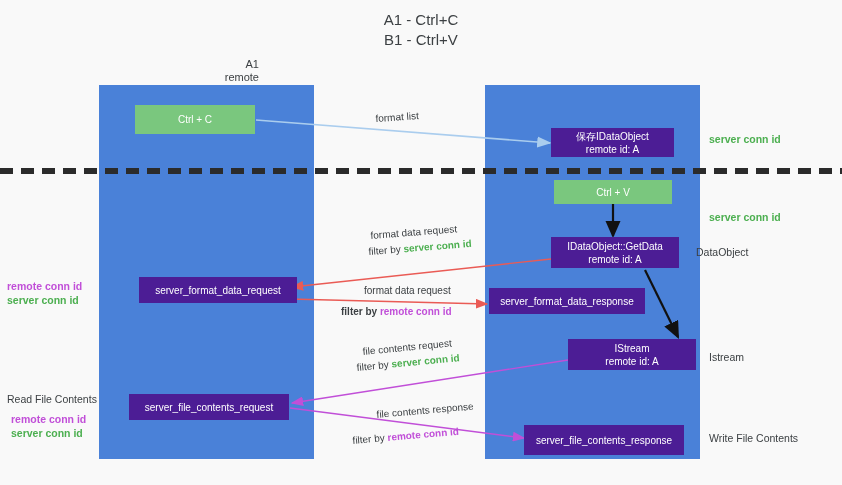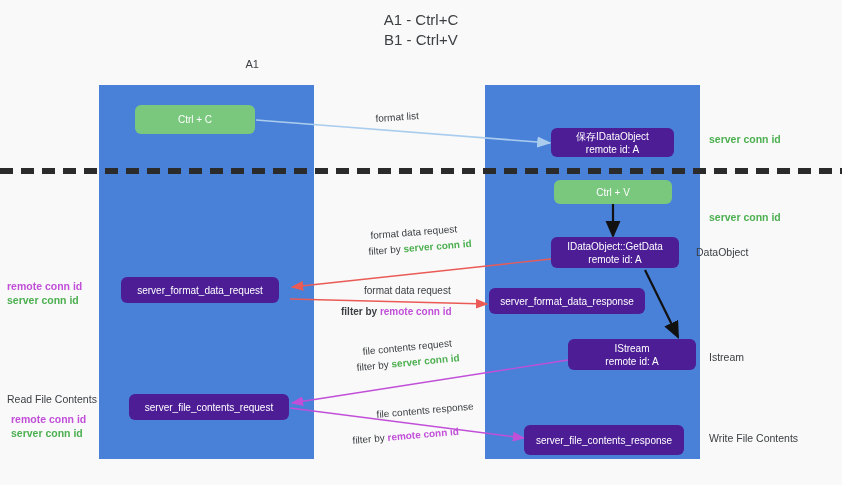--- a/index.html
+++ b/index.html
@@ -20,21 +20,21 @@
 
   .col{position:absolute;background:#4a81d8;}
   .colhdr{
     position:absolute;text-align:right;color:#3c4043;
     font-size:11px;line-height:13px;
   }
 
   .node{
     position:absolute;box-sizing:border-box;
     display:flex;align-items:center;justify-content:center;
-    text-align:left;color:#ffffff;font-size:10px;line-height:13px;border-radius:6px;
+    text-align:left;color:#ffffff;font-size:10px;line-height:13px;
   }
   .node.orange{background:#4c1d95;}
   .node.green{background:#7ac77e;}
 
   .side{position:absolute;font-size:10.5px;line-height:14px;color:#3c4043;}
   .side.green{color:#4caf50;font-weight:bold;}
   .side.plain{color:#3c4043;}
   .clabel{font-weight:bold;}
   .c-remote{color:#c14fd8;}
   .c-server{color:#4caf50;}
@@ -53,20 +53,21 @@
 
 <div id="stage">
 
   <div class="title">
     <div>A1 - Ctrl+C</div>
     <div>B1 - Ctrl+V</div>
   </div>
 
   <div class="colhdr" style="left:129px;top:58px;width:130px;">
     <div>A1</div>
+    <div>remote</div>
   </div>
 
   <div class="col" style="left:99px;top:85px;width:215px;height:374px;"></div>
   <div class="col" style="left:485px;top:85px;width:215px;height:374px;"></div>
 
   <svg class="links" viewBox="0 0 842 485">
     <defs>
       <marker id="ah-blue" markerWidth="9" markerHeight="7" refX="8" refY="3.5" orient="auto">
         <path d="M0,0 L9,3.5 L0,7 z" fill="#aacdee"></path>
       </marker>
@@ -93,21 +94,21 @@
 
     <line x1="568" y1="360" x2="292" y2="403" stroke="#c14fd8" stroke-width="1.4" marker-end="url(#ah-purple)"></line>
 
     <line x1="290" y1="408" x2="524" y2="438" stroke="#c14fd8" stroke-width="1.4" marker-end="url(#ah-purple)"></line>
   </svg>
 
   <div class="node green" style="left:135px;top:105px;width:120px;height:29px;">
     <span>Ctrl + C</span>
   </div>
 
-  <div class="node orange" style="left:121px;top:277px;width:158px;height:26px;">
+  <div class="node orange" style="left:139px;top:277px;width:158px;height:26px;">
     <span>server_format_data_request</span>
   </div>
 
   <div class="node orange" style="left:129px;top:394px;width:160px;height:26px;">
     <span>server_file_contents_request</span>
   </div>
 
   <div class="node orange" style="left:551px;top:128px;width:123px;height:29px;flex-direction:column;">
     <span>保存IDataObject</span>
     <span>remote id: A</span>

